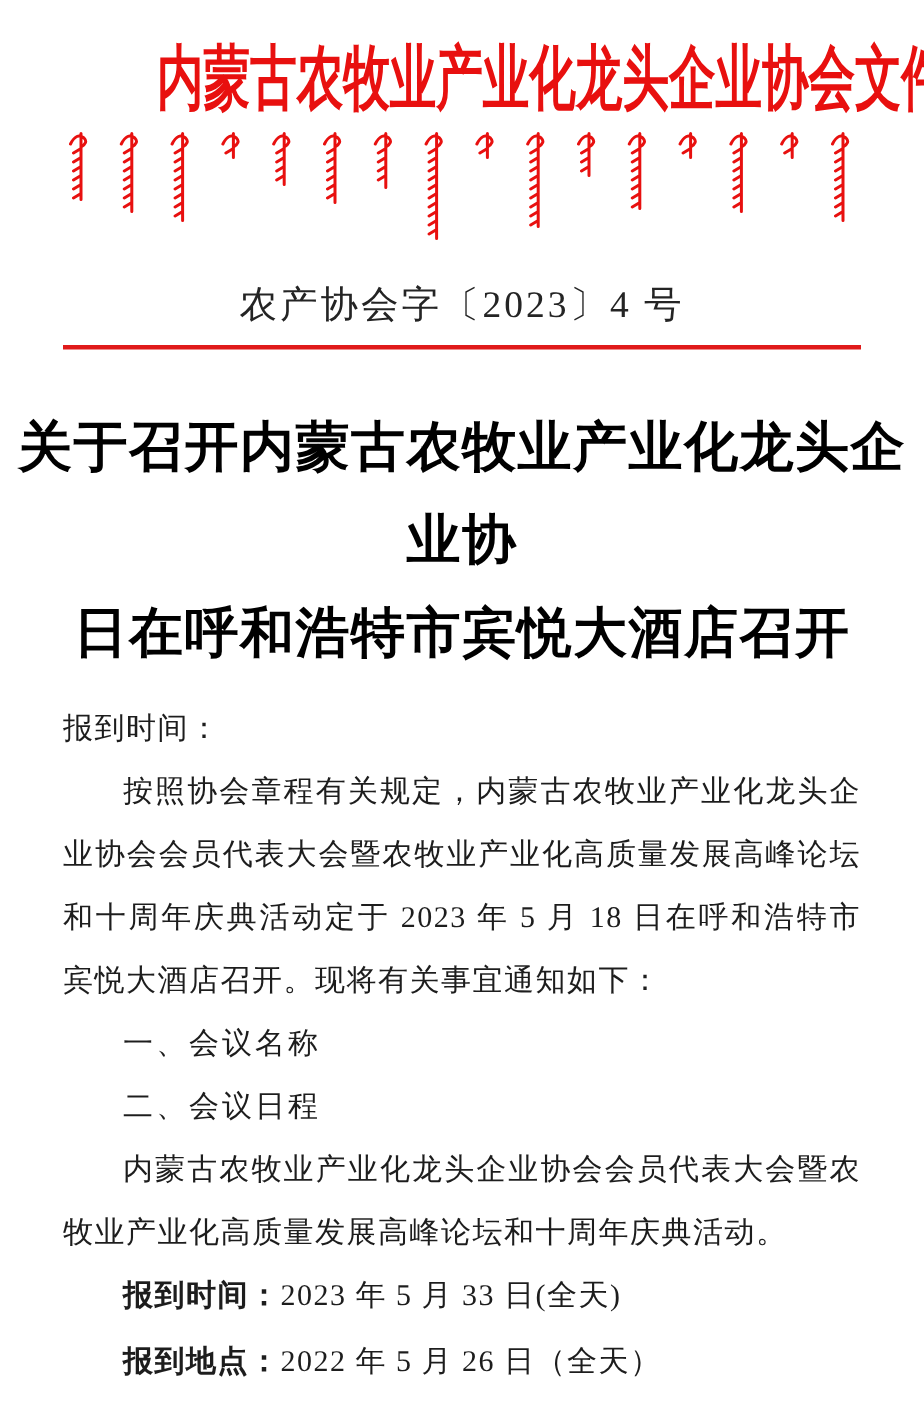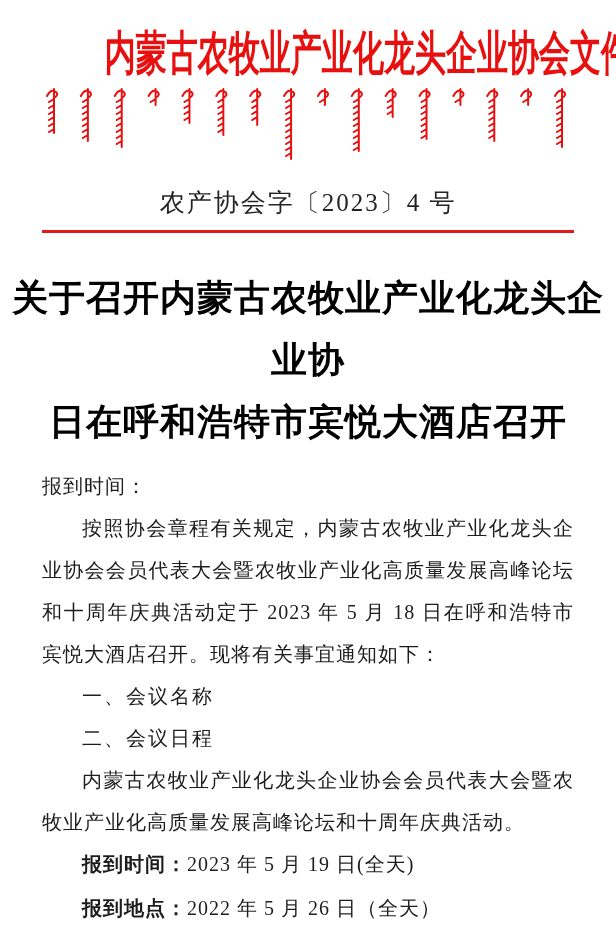--- a/index.html
+++ b/index.html
@@ -108,20 +108,20 @@
 
     <p class="indent">按照协会章程有关规定，内蒙古农牧业产业化龙头企业协会会员代表大会暨农牧业产业化高质量发展高峰论坛和十周年庆典活动定于 2023 年 5 月 18 日在呼和浩特市宾悦大酒店召开。现将有关事宜通知如下：</p>
 
     <p class="indent sec-heading">一、会议名称</p>
 
     <p class="indent sec-heading">二、会议日程</p>
 
     <p class="indent">内蒙古农牧业产业化龙头企业协会会员代表大会暨农牧业产业化高质量发展高峰论坛和十周年庆典活动。</p>
 
     <p class="indent sched-row">
-      <span class="sched-label">报到时间：</span><span>2023 年 5 月 19 日(全天)</span>
+      <span class="sched-label">报到时间：</span><span>2023 年 5 月 33 日(全天)</span>
     </p>
     <p class="indent sched-row">
       <span class="sched-label">报到地点：</span><span>2022 年 5 月 26 日（全天）</span>
     </p>
   </div>
 
 </div>
 
 </body></html>

